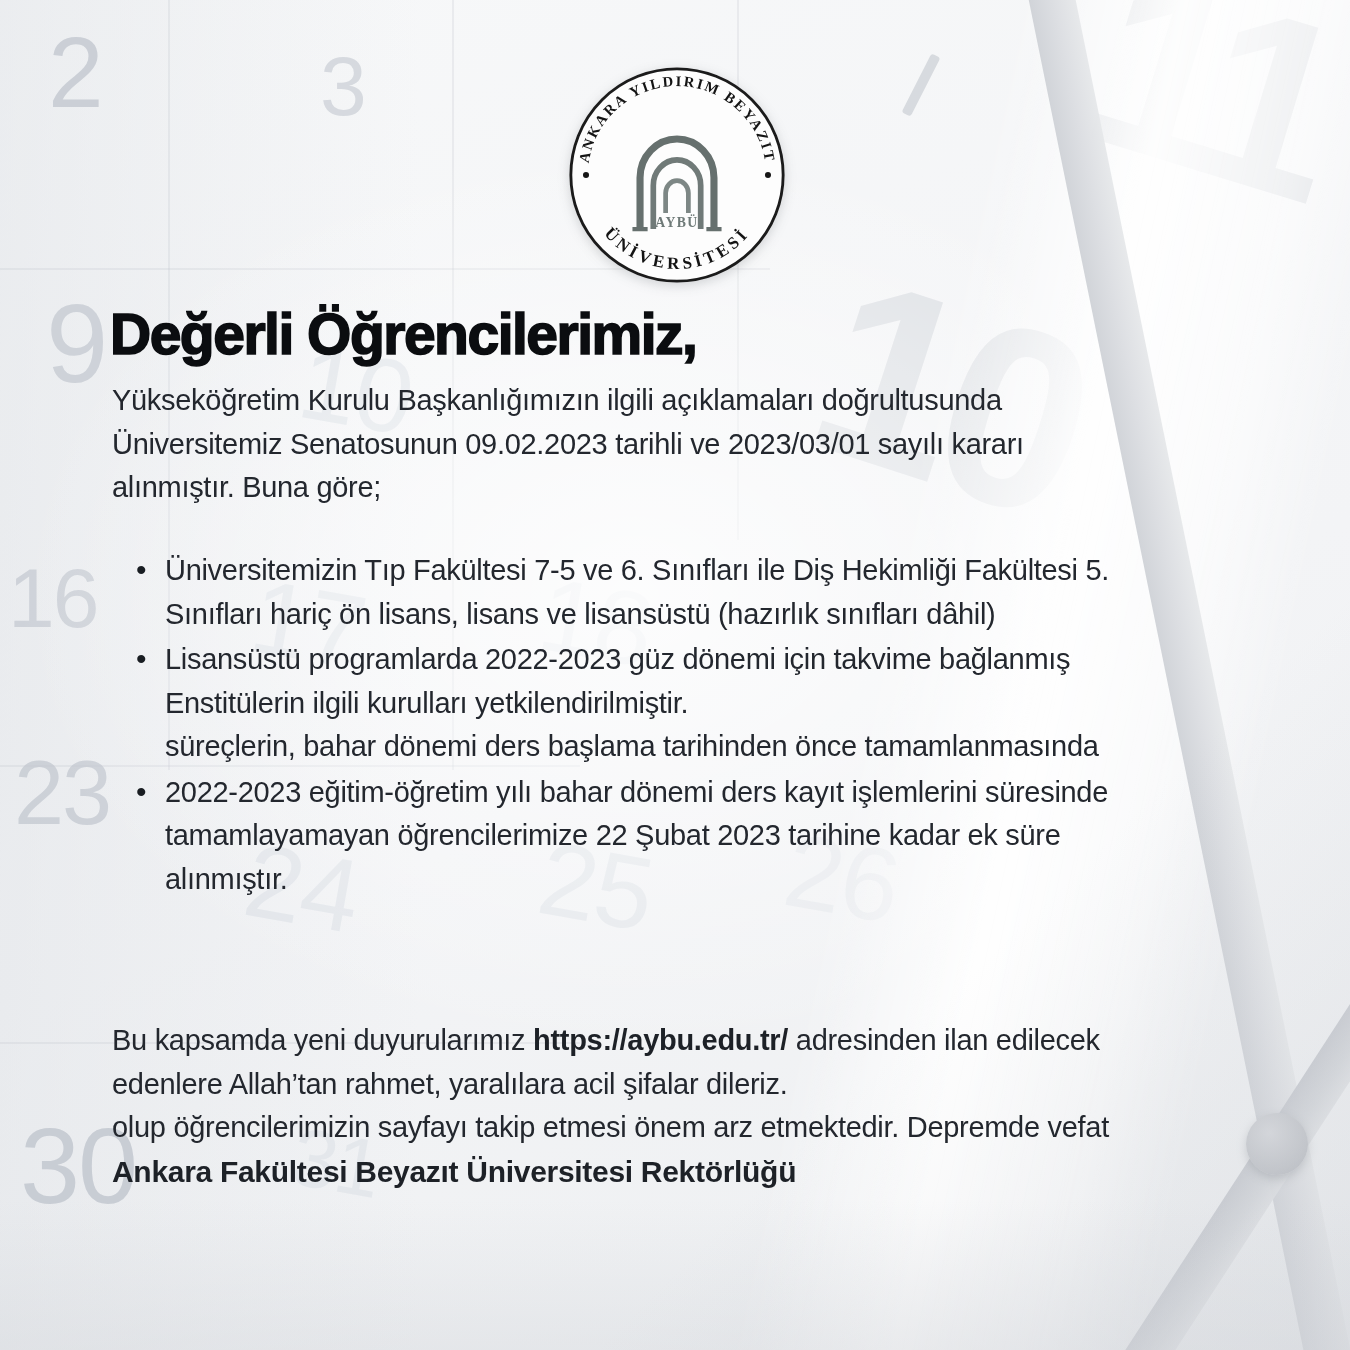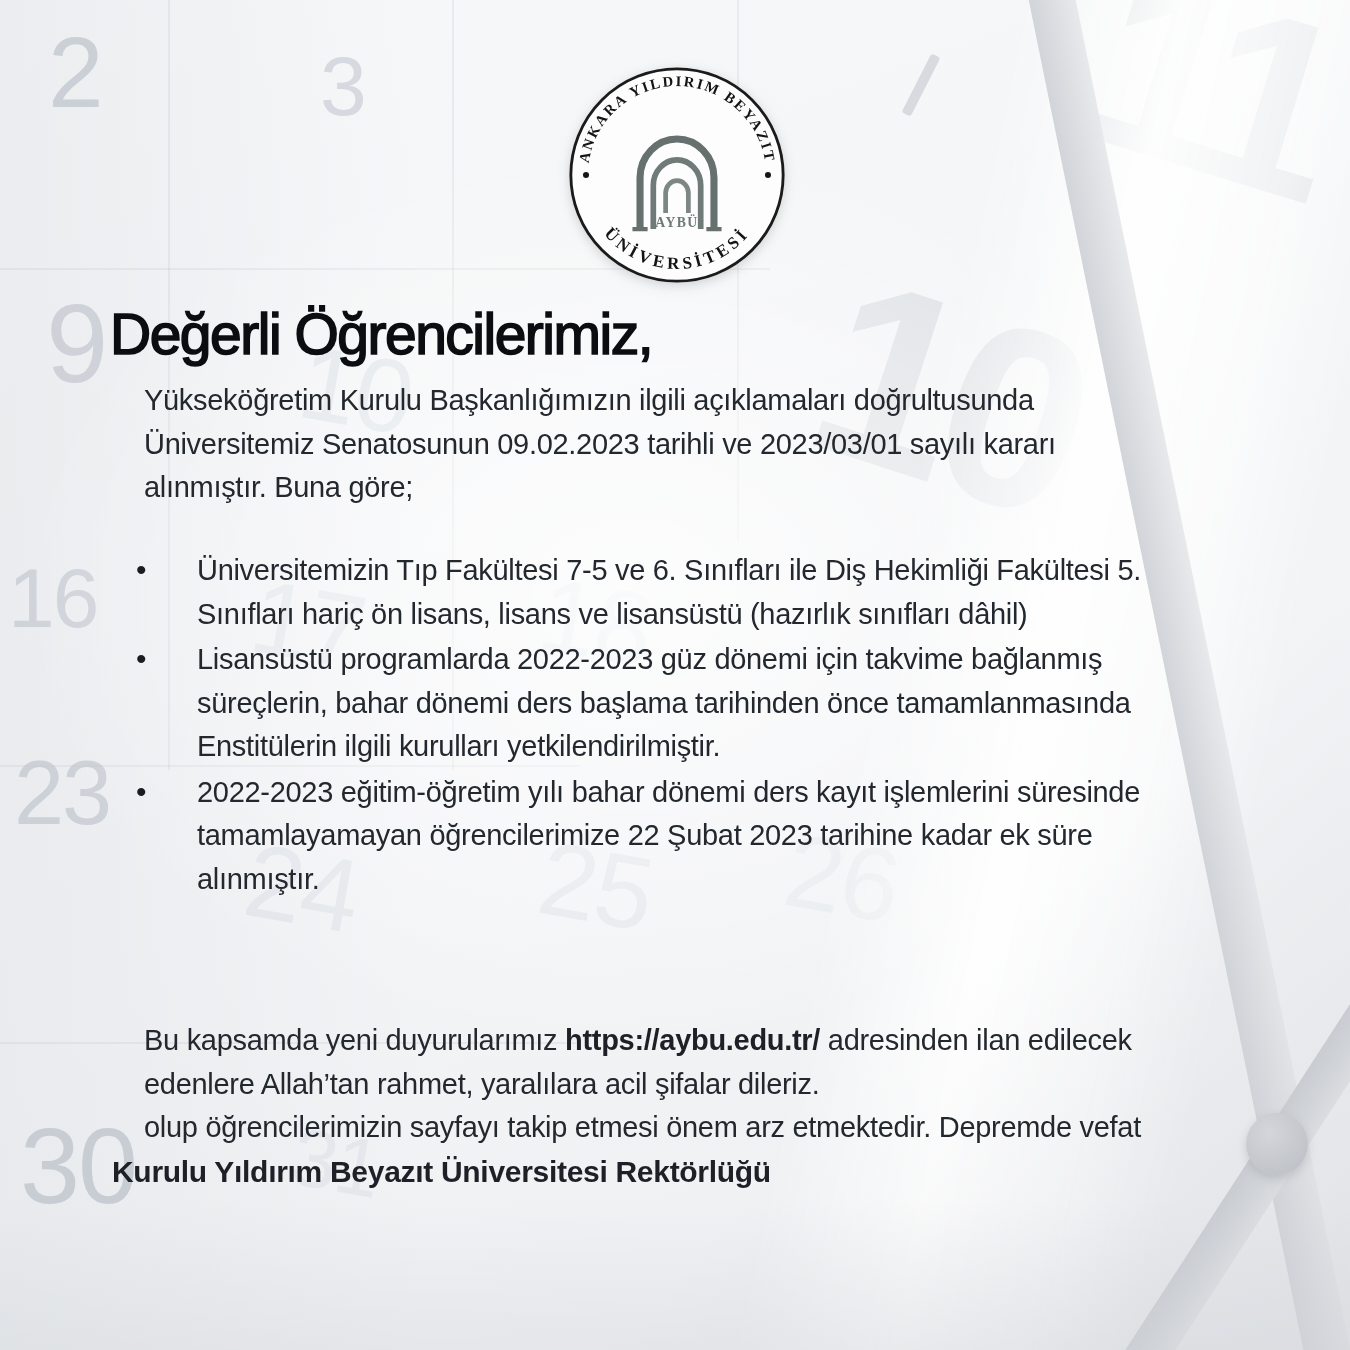--- a/index.html
+++ b/index.html
@@ -59,26 +59,26 @@
   }
 
   
   .logo { position:absolute; left:568px; top:66px; width:218px; height:218px; }
   .logo svg { filter: drop-shadow(0 3px 6px rgba(40,44,50,0.18)); }
 
   
   .content { position:absolute; inset:0; z-index:5; color:#23272e; }
   .title {
     position:absolute; left:110px; top:301px;
-    font-size:57px; font-weight:400; letter-spacing:-1.5px;
+    font-size:57px; font-weight:700; letter-spacing:-1.5px;
     color:#0b0d10; -webkit-text-stroke:1.6px #0b0d10;
     white-space:nowrap;
   }
   .bodytext { font-size:29px; line-height:43.5px; letter-spacing:-0.3px; }
-  .line { white-space:nowrap;margin-left:32px; }
+  .line { white-space:nowrap; }
   .intro { position:absolute; left:112px; top:379px; }
   .bullets {
     position:absolute; left:112px; top:549px;
     list-style:none; margin:0; padding:0 0 0 53px;
   }
   .bullets li { position:relative; }
   .bullets li + li { margin-top:2px; }
   .bullet-marker { position:absolute; left:-29px; top:-1px; font-size:30px; color:#191d22; }
   .closing { position:absolute; left:112px; top:1019px; }
   .closing .bold-link { font-weight:700; color:#1d2127; }
@@ -174,34 +174,34 @@
 
     <ul class="bullets bodytext">
       <li>
         <span class="bullet-marker">•</span>
         <div class="line">Üniversitemizin Tıp Fakültesi 7-5 ve 6. Sınıfları ile Diş Hekimliği Fakültesi 5.</div>
         <div class="line">Sınıfları hariç ön lisans, lisans ve lisansüstü (hazırlık sınıfları dâhil)</div>
       </li>
       <li>
         <span class="bullet-marker">•</span>
         <div class="line">Lisansüstü programlarda 2022-2023 güz dönemi için takvime bağlanmış</div>
+        <div class="line">Enstitülerin ilgili kurulları yetkilendirilmiştir.</div>
         <div class="line">süreçlerin, bahar dönemi ders başlama tarihinden önce tamamlanmasında</div>
-        <div class="line">Enstitülerin ilgili kurulları yetkilendirilmiştir.</div>
       </li>
       <li>
         <span class="bullet-marker">•</span>
         <div class="line">2022-2023 eğitim-öğretim yılı bahar dönemi ders kayıt işlemlerini süresinde</div>
         <div class="line">tamamlayamayan öğrencilerimize 22 Şubat 2023 tarihine kadar ek süre</div>
         <div class="line">alınmıştır.</div>
       </li>
     </ul>
 
     <div class="closing bodytext">
       <div class="line">
         <span>Bu kapsamda yeni duyurularımız </span><span class="bold-link">https://aybu.edu.tr/</span><span> adresinden ilan edilecek</span>
       </div>
       <div class="line">edenlere Allah’tan rahmet, yaralılara acil şifalar dileriz.</div>
       <div class="line">olup öğrencilerimizin sayfayı takip etmesi önem arz etmektedir. Depremde vefat</div>
     </div>
 
-    <div class="signature">Kurulu Yıldırım Beyazıt Üniversitesi Rektörlüğü</div>
+    <div class="signature">Ankara Fakültesi Beyazıt Üniversitesi Rektörlüğü</div>
   </div>
 </div>
 
 </body></html>

